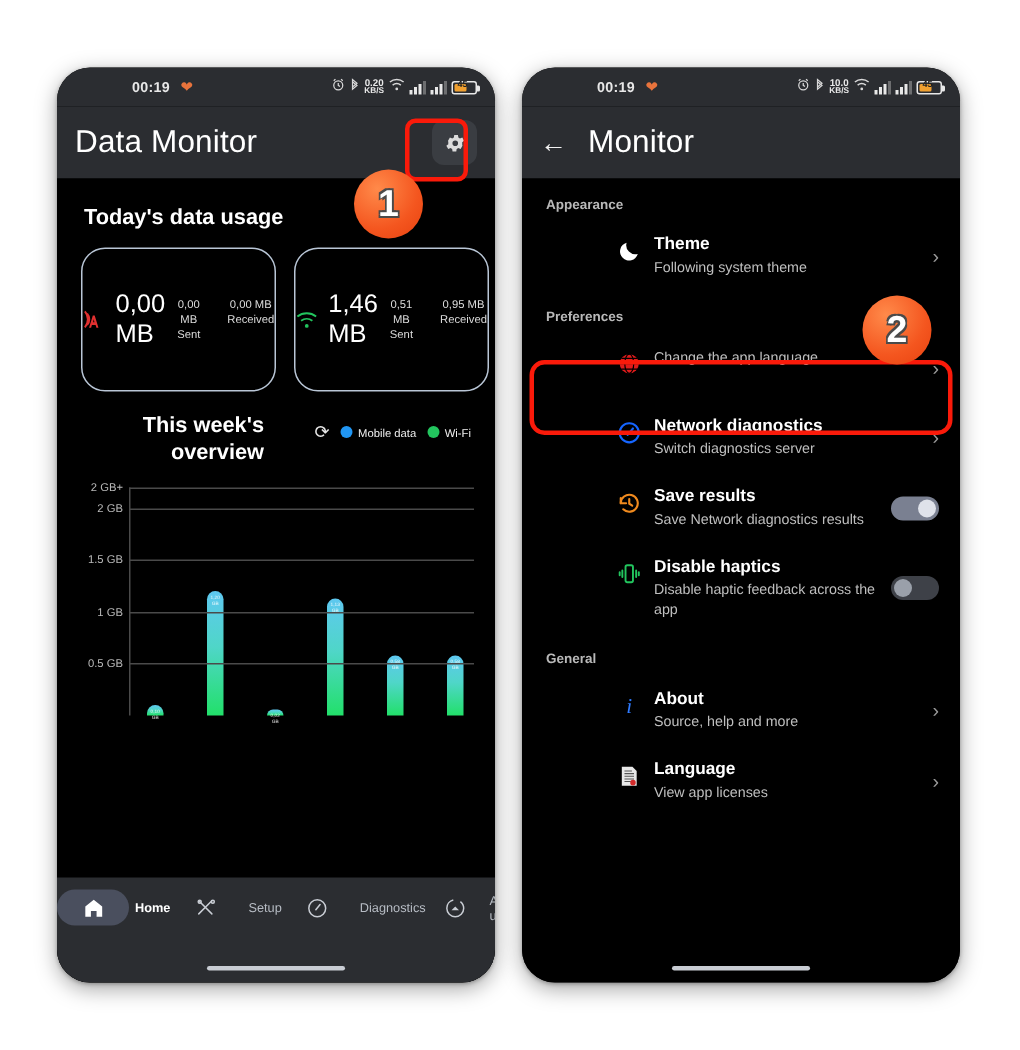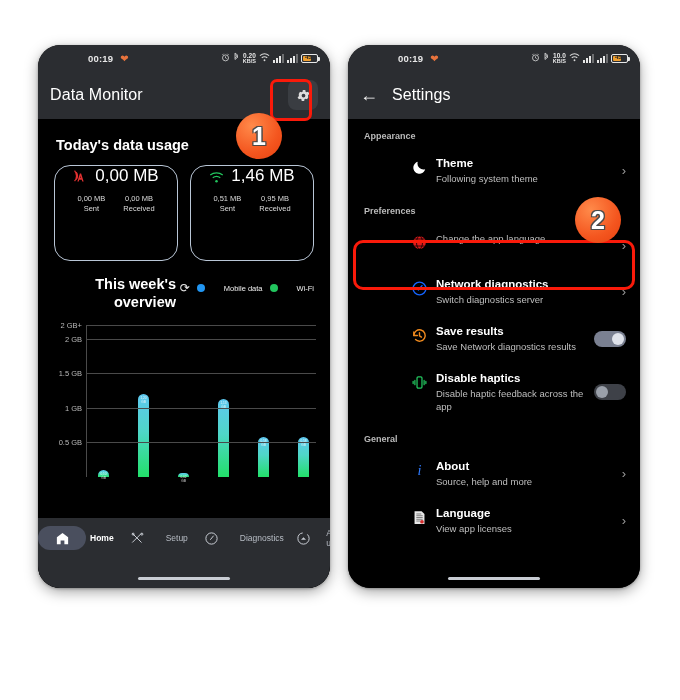--- a/index.html
+++ b/index.html
@@ -9,21 +9,21 @@
     font-family: "Liberation Sans", sans-serif;
     overflow: hidden;
     position: relative;
   }
 
   .stage { position: absolute; inset: 0; }
 
   
   .phone {
     position: absolute;
-    width: 292px; height: 543px;
+    width: 292px; height: 610px;
     border-radius: 22px;
     background: #000000;
     overflow: hidden;
     box-shadow: 0 4px 14px rgba(0,0,0,0.35), 0 1px 3px rgba(0,0,0,0.3);
   }
   .phone.left  { left: 38px;  top: 45px; }
   .phone.right { left: 348px; top: 45px; }
 
   
   .statusbar {
@@ -50,53 +50,53 @@
   .batt::after { content:""; position:absolute; right:-2.5px; top:2.5px; width:1.5px; height:4px; background:#e8e8e8; border-radius:0 1px 1px 0; }
   .batt-fill { height: 100%; width: 60%; background: #f0a030; border-radius: 1px; }
   .batt-num { position: absolute; left: 3px; top: -0.5px; font-size: 6px; color: #222; font-weight: bold; }
 
   
   .appbar {
     height: 48px; background: #2b2d31;
     display: flex; align-items: center; padding: 0 12px;
     color: #ffffff;
   }
-  .appbar .title { font-size: 16px; font-weight: normal; letter-spacing: .1px; }
+  .appbar .title { font-size: 21px; font-weight: normal; letter-spacing: .1px; }
   .appbar .back { font-size: 18px; margin-right: 14px; color: #f2f2f2; line-height: 1; }
   .gear-btn {
     margin-left: auto; width: 30px; height: 30px; border-radius: 8px;
     background: #3a3d42; display: flex; align-items: center; justify-content: center;
   }
   .gear-btn svg { width: 15px; height: 15px; fill: #dcdcdc; }
 
   
   .body-dark { background: #000000; height: calc(100% - 26px - 48px); position: relative; }
 
   .sec-title { color: #ffffff; font-size: 14.5px; font-weight: bold; padding: 18px 18px 0 18px; }
 
   .cards { display: flex; gap: 12px; padding: 12px 16px 0 16px; }
   .card {
     flex: 1; border: 1px solid #b9c6d6; border-radius: 16px;
-    height: 96px; display: flex; flex-direction: column;
+    height: 96px; display: flex; flex-direction: row;
     align-items: center; justify-content: flex-start; gap: 8px;
   }
   .card-top { display: flex; align-items: center; gap: 7px; }
   .card-top .val { color: #ffffff; font-size: 17px; }
   .card-bot { display: flex; gap: 18px; }
   .card-bot div { text-align: center; color: #dcdcdc; font-size: 7.5px; line-height: 10px; }
 
   .ico-cell { width: 15px; height: 15px; display:block; }
   .ico-wifi { width: 15px; height: 13px; display:block; }
 
   
   .chart-head { display: flex; align-items: flex-start; padding: 14px 16px 0 18px; text-align: right; }
   .chart-head h3 { color: #fff; font-size: 14.5px; font-weight: bold; line-height: 18px; max-width: 120px; }
   .legend { margin-left: auto; display: flex; align-items: center; gap: 7px; padding-top: 6px; }
   .legend .refresh { color: #e6e6e6; font-size: 12px; }
-  .legend .lg { display: flex; align-items: center; gap: 19px; color: #f0f0f0; font-size: 7.5px; }
+  .legend .lg { display: flex; align-items: center; gap: 4px; color: #f0f0f0; font-size: 7.5px; }
   .dot { width: 8px; height: 8px; border-radius: 50%; display:block; }
 
   .plot { position: relative; margin: 14px 8px 0 8px; height: 152px; }
   .ylab { position: absolute; left: 0; width: 36px; text-align: right;
           color: #b9b9b9; font-size: 7.5px; transform: translateY(-50%); }
   .gridline { position: absolute; left: 40px; right: 6px; height: 1px; background: #4a4a4a; }
   .yaxis { position: absolute; left: 40px; top: 0; bottom: 0; width: 1px; background: #4a4a4a; }
   .bars-area { position: absolute; left: 41px; right: 6px; top: 0; bottom: 0; }
   .bar {
     position: absolute; bottom: 0; width: 11px;
@@ -400,21 +400,21 @@
           </span>
         <span class="batt">
           <span class="batt-fill"></span>
           <span class="batt-num">45</span>
         </span>
       </span>
     </div>
 
     <div class="appbar">
       <span class="back">←</span>
-      <span class="title">Settings</span>
+      <span class="title">Monitor</span>
     </div>
 
     <div class="settings-body" id="settings-body">
       <div class="grp-label">Appearance</div>
         <div class="row">
           <div class="ricon">
             <svg width="17" height="17" viewBox="0 0 24 24">
               <path d="M20 14.5A8.5 8.5 0 0 1 9.5 4 8.5 8.5 0 1 0 20 14.5z" fill="#ffffff"></path>
             </svg>
           </div>

